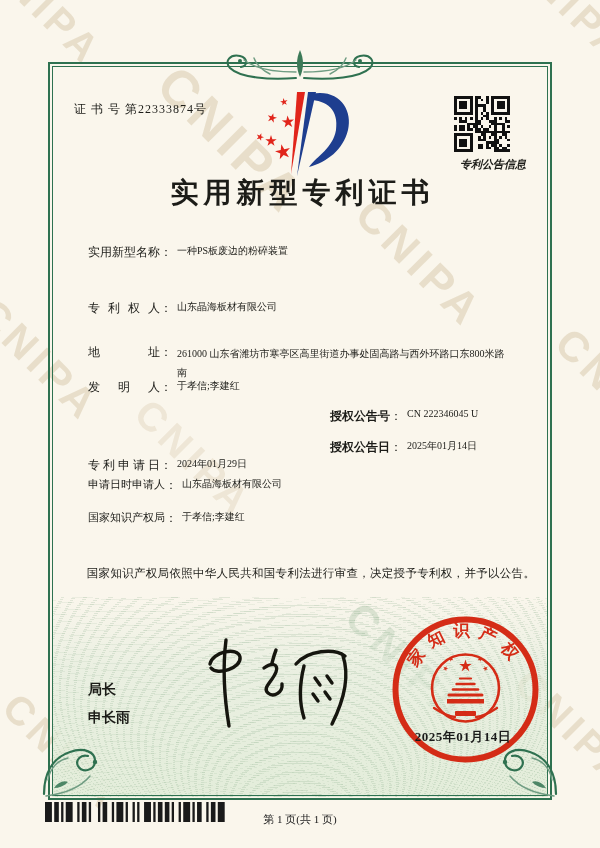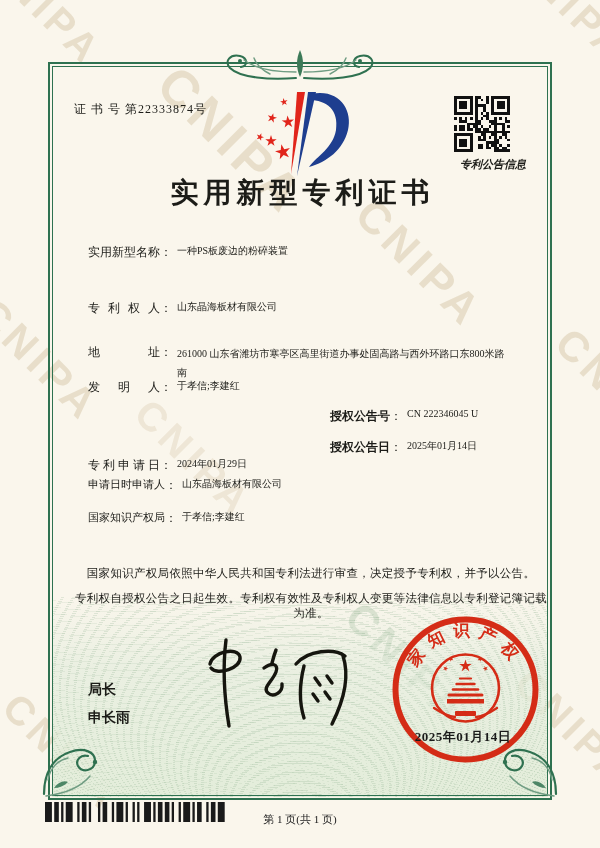--- a/index.html
+++ b/index.html
@@ -295,21 +295,20 @@
   </div>
 
   <div class="z row" style="top:477px;">
     <span class="lbl-long">申请日时申请人</span><span class="colon">：</span><span class="val">山东晶海板材有限公司</span>
   </div>
   <div class="z row" style="top:510px;">
     <span class="lbl-long">国家知识产权局</span><span class="colon">：</span><span class="val">于孝信;李建红</span>
   </div>
 
   <div class="z stmt" style="top:566px;">国家知识产权局依照中华人民共和国专利法进行审查，决定授予专利权，并予以公告。</div>
-  <div class="z stmt" style="top:591px;">专利权自授权公告之日起生效。专利权有效性及专利权人变更等法律信息以专利登记簿记载为准。</div>
 
   <div class="z director" style="top:681px;">局长</div>
   <div class="z director" style="top:709px;">申长雨</div>
 
   <svg class="z signature" width="170" height="118" viewBox="0 0 170 118">
     <g fill="none" stroke="#15150e" stroke-width="3.4" stroke-linecap="round" stroke-linejoin="round">
       <path d="M30,14 C27,38 27,64 33,100"></path>
       <path d="M14,38 C16,26 42,20 44,31 C46,42 21,50 15,42"></path>
       <path d="M80,24 C78,29 77,33 76,37"></path>
       <path d="M68,42 C76,36 83,38 80,46 C76,56 66,62 72,67 C78,72 87,66 86,58"></path>

